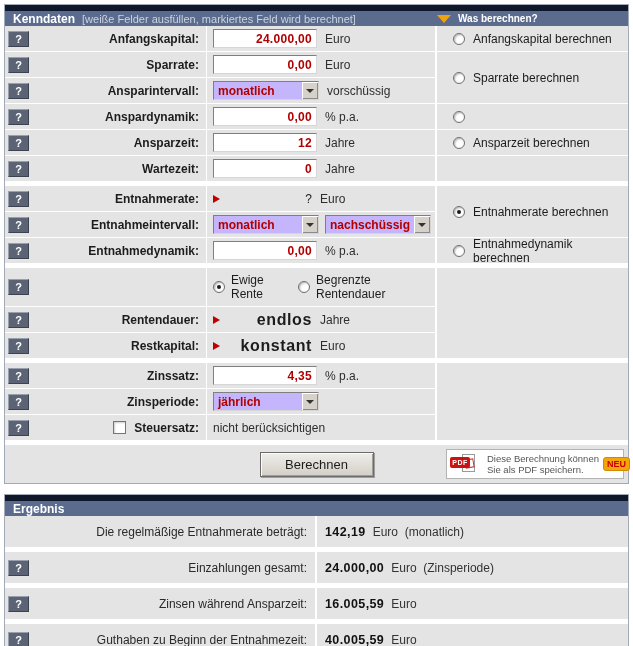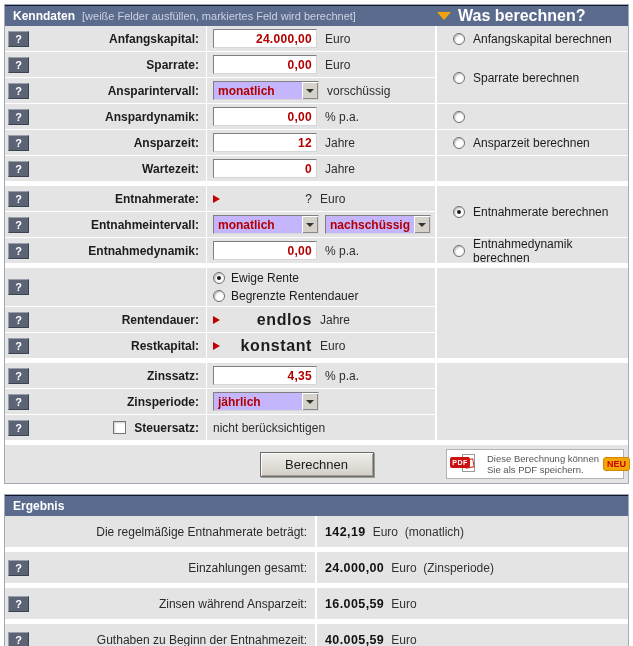--- a/index.html
+++ b/index.html
@@ -8,28 +8,28 @@
     background:#fff;
     font-family:"Liberation Sans", sans-serif;
     font-size:12px; color:#1c1c1c;
     overflow:hidden;
   }
   .page { padding:4px; }
   .box { border:1px solid #a2aab8; background:#fff; }
   .box + .box { margin-top:10px; }
 
   
-  .hdr { height:21px; background:#5a6b8e; border-top:1px solid #0f172a;
+  .hdr { height:21px; background:#5a6b8e; border-top:6px solid #0f172a;
          display:flex; align-items:center; color:#fff; }
   .htitle { font-weight:bold; font-size:12px; margin-left:8px; }
   .hsub   { font-size:11px; color:#ccd3e0; margin-left:7px; }
   .hright { margin-left:auto; width:191px; display:flex; align-items:center; gap:7px; }
   .tri-down { width:0; height:0; border-left:7px solid transparent;
               border-right:7px solid transparent; border-top:8px solid #f2a30a; cursor:pointer; }
-  .hq { font-weight:bold; font-size:16px;text-align:right; }
+  .hq { font-weight:bold; font-size:10px;text-align:right; }
 
   
   .bodyk { padding:0; }
   .cols { display:flex; gap:2px; }
   .col-left { width:430px; }
   .col-right { flex:1; }
   .grp { margin-bottom:5px; }
   .grp:last-child { margin-bottom:0; }
   .row { display:flex; gap:1px; margin-bottom:1px; height:25px; }
   .row:last-child { margin-bottom:0; }
@@ -68,21 +68,21 @@
             border-left:7px solid #c00000; flex:none; }
   .sval { width:92px; text-align:right; font-weight:bold; font-size:16px; letter-spacing:.6px; }
   .sval.plain { font-weight:normal; font-size:12px; letter-spacing:0; }
 
   .radio { width:12px; height:12px; border-radius:50%; background:#fff; flex:none;
            border:1px solid #6d6d6d; box-shadow: inset 1px 1px 2px rgba(0,0,0,.3);
            position:relative; cursor:pointer; }
   .radio.on::after { content:''; position:absolute; left:3px; top:3px; right:3px; bottom:3px;
            border-radius:50%; background:#1a1a1a; }
   .rlab { cursor:pointer; }
-  .stack { display:flex; flex-direction:column; gap:4px; }
+  .stack { display:flex; flex-direction:row; gap:4px; }
   .stack .opt { display:flex; align-items:center; gap:6px; }
 
   .cbx { width:13px; height:13px; background:#fff; border:1px solid #757575;
          box-shadow: inset 1px 1px 2px rgba(0,0,0,.2); margin-right:8px; cursor:pointer; flex:none; }
   .note { color:#2e2e2e; }
 
   
   .rcell { background:#e4e4e4; margin-bottom:1px; display:flex; align-items:center;
            padding-left:16px; gap:8px; }
   .rcell:last-child { margin-bottom:0; }

